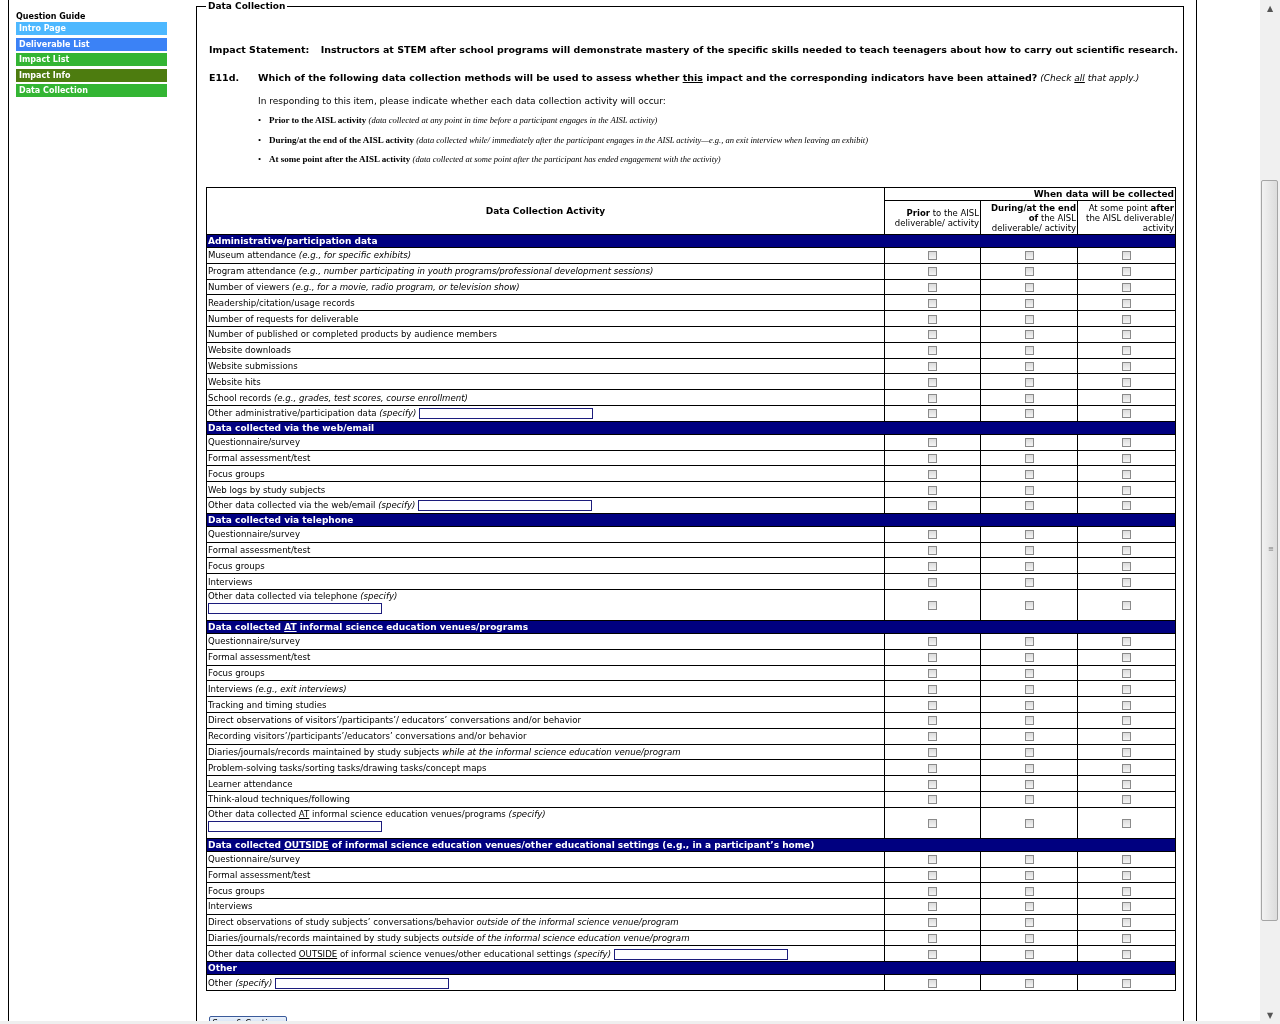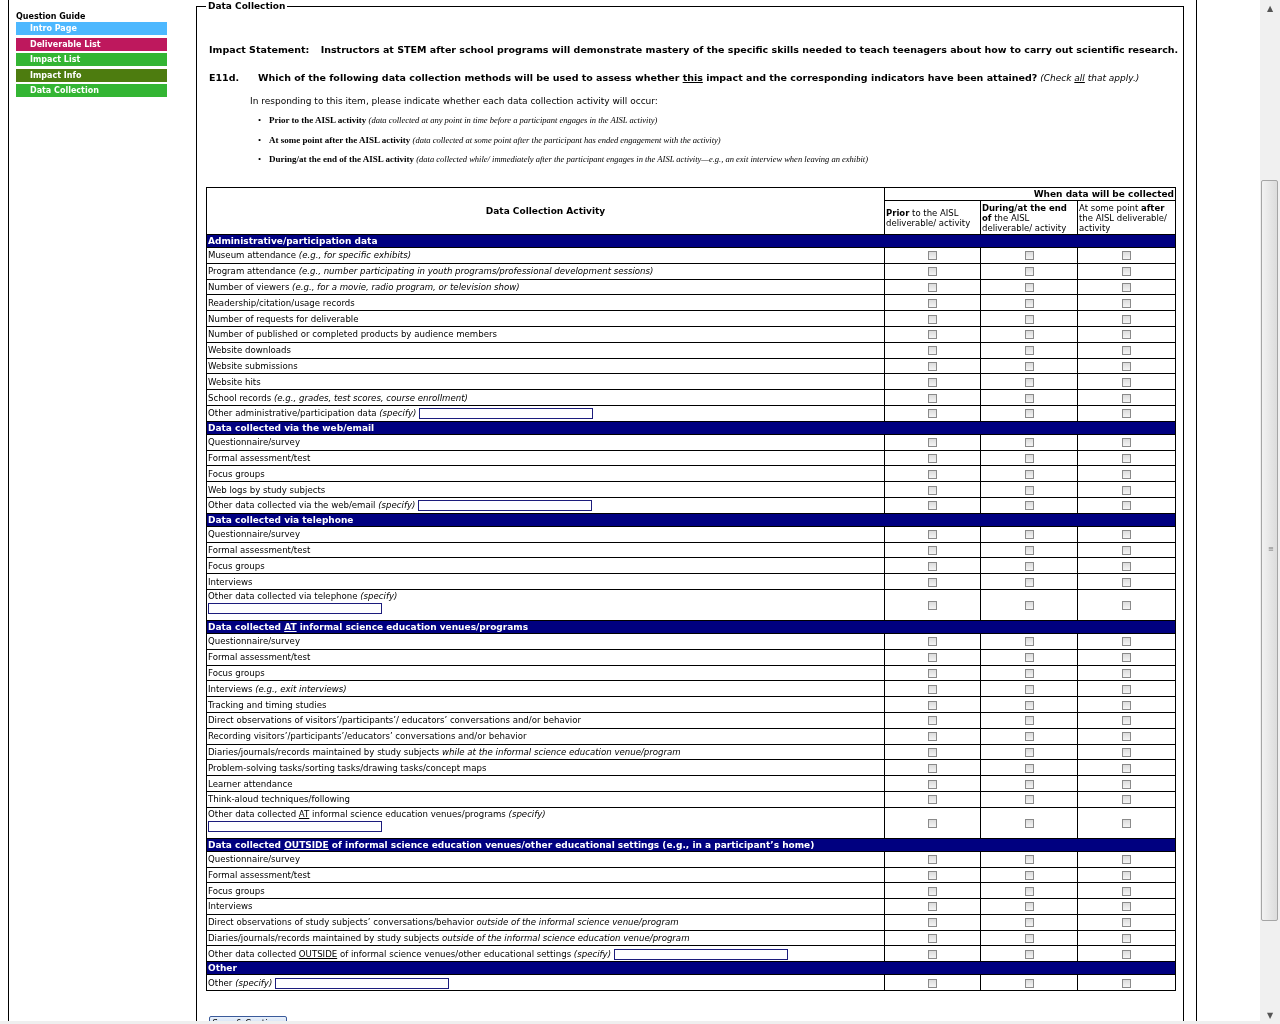--- a/index.html
+++ b/index.html
@@ -3,45 +3,45 @@
 <meta charset="utf-8">
 <style>
   html, body { margin:0; padding:0; background:#fff; }
   body { width:1280px; height:1024px; overflow:hidden; position:relative;
          font-family:"DejaVu Sans","Liberation Sans",sans-serif; font-size:9px; color:#000; }
   .page-left-line { position:absolute; left:8px; top:0; width:1px; height:1024px; background:#000; }
   .page-right-line { position:absolute; left:1196px; top:0; width:1px; height:1024px; background:#000; }
   .sidebar { position:absolute; left:16px; top:12px; width:151px; }
   .sidebar-title { font-weight:bold; font-size:8px; margin-bottom:1px; }
   .nav-item { display:block; height:13px; line-height:13px; color:#fff; font-weight:bold;
-              font-size:8px; padding-left:14px; margin-bottom:2.5px; cursor:pointer; }
+              font-size:8px; padding-left:3px; margin-bottom:2.5px; cursor:pointer; }
   .fieldset { position:absolute; left:196px; top:6px; width:988px; height:1030px;
               border:1px solid #000; border-bottom:none; box-sizing:border-box; }
   .legend { position:absolute; left:206px; top:0px; background:#fff; padding:0 2px;
             font-weight:bold; font-size:9px; line-height:12px; }
   .impact { position:absolute; left:209px; top:44px; font-weight:bold; font-size:9.5px; white-space:nowrap; }
   .impact .lbl { margin-right:8px;text-align:right; }
   .q { position:absolute; left:209px; top:72px; font-size:9.5px; white-space:nowrap; }
   .q .num { font-weight:bold; display:inline-block; width:49px; }
   .q .text { font-weight:bold; }
   .q .note { font-style:italic; font-weight:normal; font-size:9px; }
-  .intro { position:absolute; left:250px; top:96px; font-size:9px; white-space:nowrap; }
+  .intro { position:absolute; left:258px; top:96px; font-size:9px; white-space:nowrap; }
   .bullets { position:absolute; left:258px; top:115px; font-size:9px;font-family:Liberation Serif, serif; }
   .bullet { height:19.5px; white-space:nowrap; }
   .bullet b { font-weight:bold; }
   .bullet i { font-style:italic; font-size:8.5px; }
   .dot { display:inline-block; width:11px; }
   table.grid { position:absolute; left:206px; top:187px; width:969px;
                border-collapse:collapse; table-layout:fixed; }
   table.grid td, table.grid th { border:1px solid #000; padding:0 1px; font-size:8.6px;
                font-weight:normal; overflow:hidden; white-space:nowrap; }
   table.grid th { font-weight:bold; font-size:9px; }
   .hdr-activity { height:46px; text-align:center; }
   .hdr-when { height:12px; text-align:right; }
-  .hdr-col { height:32px; text-align:left; line-height:10px; font-weight:normal !important; font-size:8.5px !important; white-space:normal !important; }
+  .hdr-col { height:32px; text-align:right; line-height:10px; font-weight:normal !important; font-size:8.5px !important; white-space:normal !important; }
   tr.section td { background:#000080; color:#fff; font-weight:bold; font-size:9px; height:12px; line-height:12px; }
   tr.item td { height:14.8px; line-height:14px; }
   tr.item.tall td { height:30px; }
   td.cb { text-align:center; }
   .checkbox { display:inline-block; width:7px; height:7px; border:1px solid #8a8a8a;
               background:linear-gradient(#dcdcdc,#f4f4f4); vertical-align:middle; }
   .spec-input { display:inline-block; width:172px; height:9px; border:1px solid #1c1c7c;
                 vertical-align:middle; background:#fff; }
   .tall .spec-input { display:block; margin-top:1px; margin-bottom:1px; }
   .u { text-decoration:underline; }
@@ -61,21 +61,21 @@
 </head>
 <body>
 
 <div class="page-left-line"></div>
 <div class="page-right-line"></div>
 
 <nav class="sidebar">
   <div class="sidebar-title">Question Guide</div>
   <div id="nav-items">
       <div class="nav-item" style="background:#4db8ff">Intro Page</div>
-      <div class="nav-item" style="background:#be185d">Deliverable List</div>
+      <div class="nav-item" style="background:#3b82f6">Deliverable List</div>
       <div class="nav-item" style="background:#33b533">Impact List</div>
       <div class="nav-item" style="background:#4d7c0f">Impact Info</div>
       <div class="nav-item" style="background:#33b533">Data Collection</div>
     </div>
 </nav>
 
 <div class="fieldset"></div>
 <div class="legend">Data Collection</div>
 
 <div class="impact">
@@ -83,22 +83,22 @@
   <span>Instructors at STEM after school programs will demonstrate mastery of the specific skills needed to teach teenagers about how to carry out scientific research.</span>
 </div>
 
 <div class="q">
   <span class="num">E11d.</span><span class="text"><span>Which of the following data collection methods will be used to assess whether </span><span class="u">this</span><span> impact and the corresponding indicators have been attained?</span></span><span class="note"><span> (Check </span><span class="u">all</span><span> that apply.)</span></span>
 </div>
 
 <div class="intro">In responding to this item, please indicate whether each data collection activity will occur:</div>
 <div class="bullets" id="bullets">
     <div class="bullet"><span class="dot">•</span><b>Prior to the AISL activity</b> <i>(data collected at any point in time before a participant engages in the AISL activity)</i></div>
+    <div class="bullet"><span class="dot">•</span><b>During/at the end of the AISL activity</b> <i>(data collected while/ immediately after the participant engages in the AISL activity—e.g., an exit interview when leaving an exhibit)</i></div>
     <div class="bullet"><span class="dot">•</span><b>At some point after the AISL activity</b> <i>(data collected at some point after the participant has ended engagement with the activity)</i></div>
-    <div class="bullet"><span class="dot">•</span><b>During/at the end of the AISL activity</b> <i>(data collected while/ immediately after the participant engages in the AISL activity—e.g., an exit interview when leaving an exhibit)</i></div>
   </div>
 
 <table class="grid">
   <colgroup>
     <col style="width:678px">
       <col style="width:96px">
       <col style="width:97px">
       <col style="width:98px">
   </colgroup>
   <thead>

